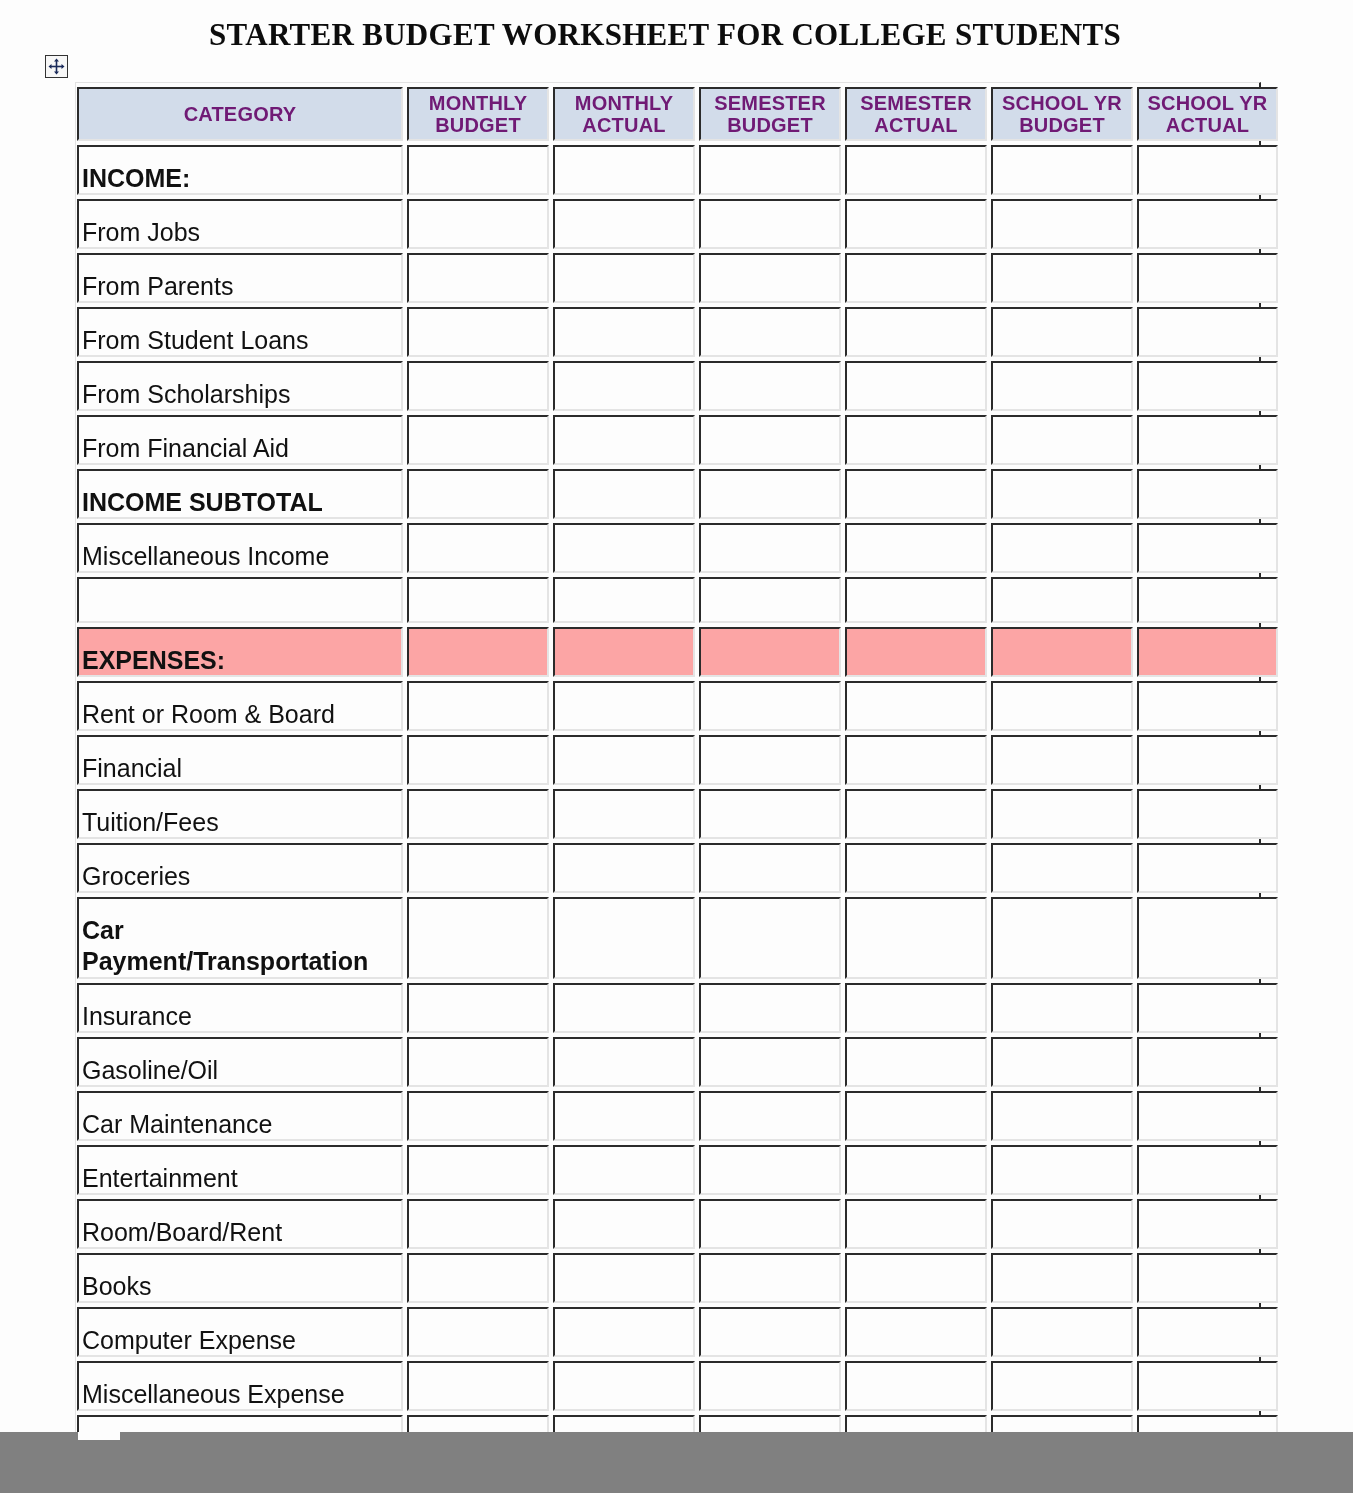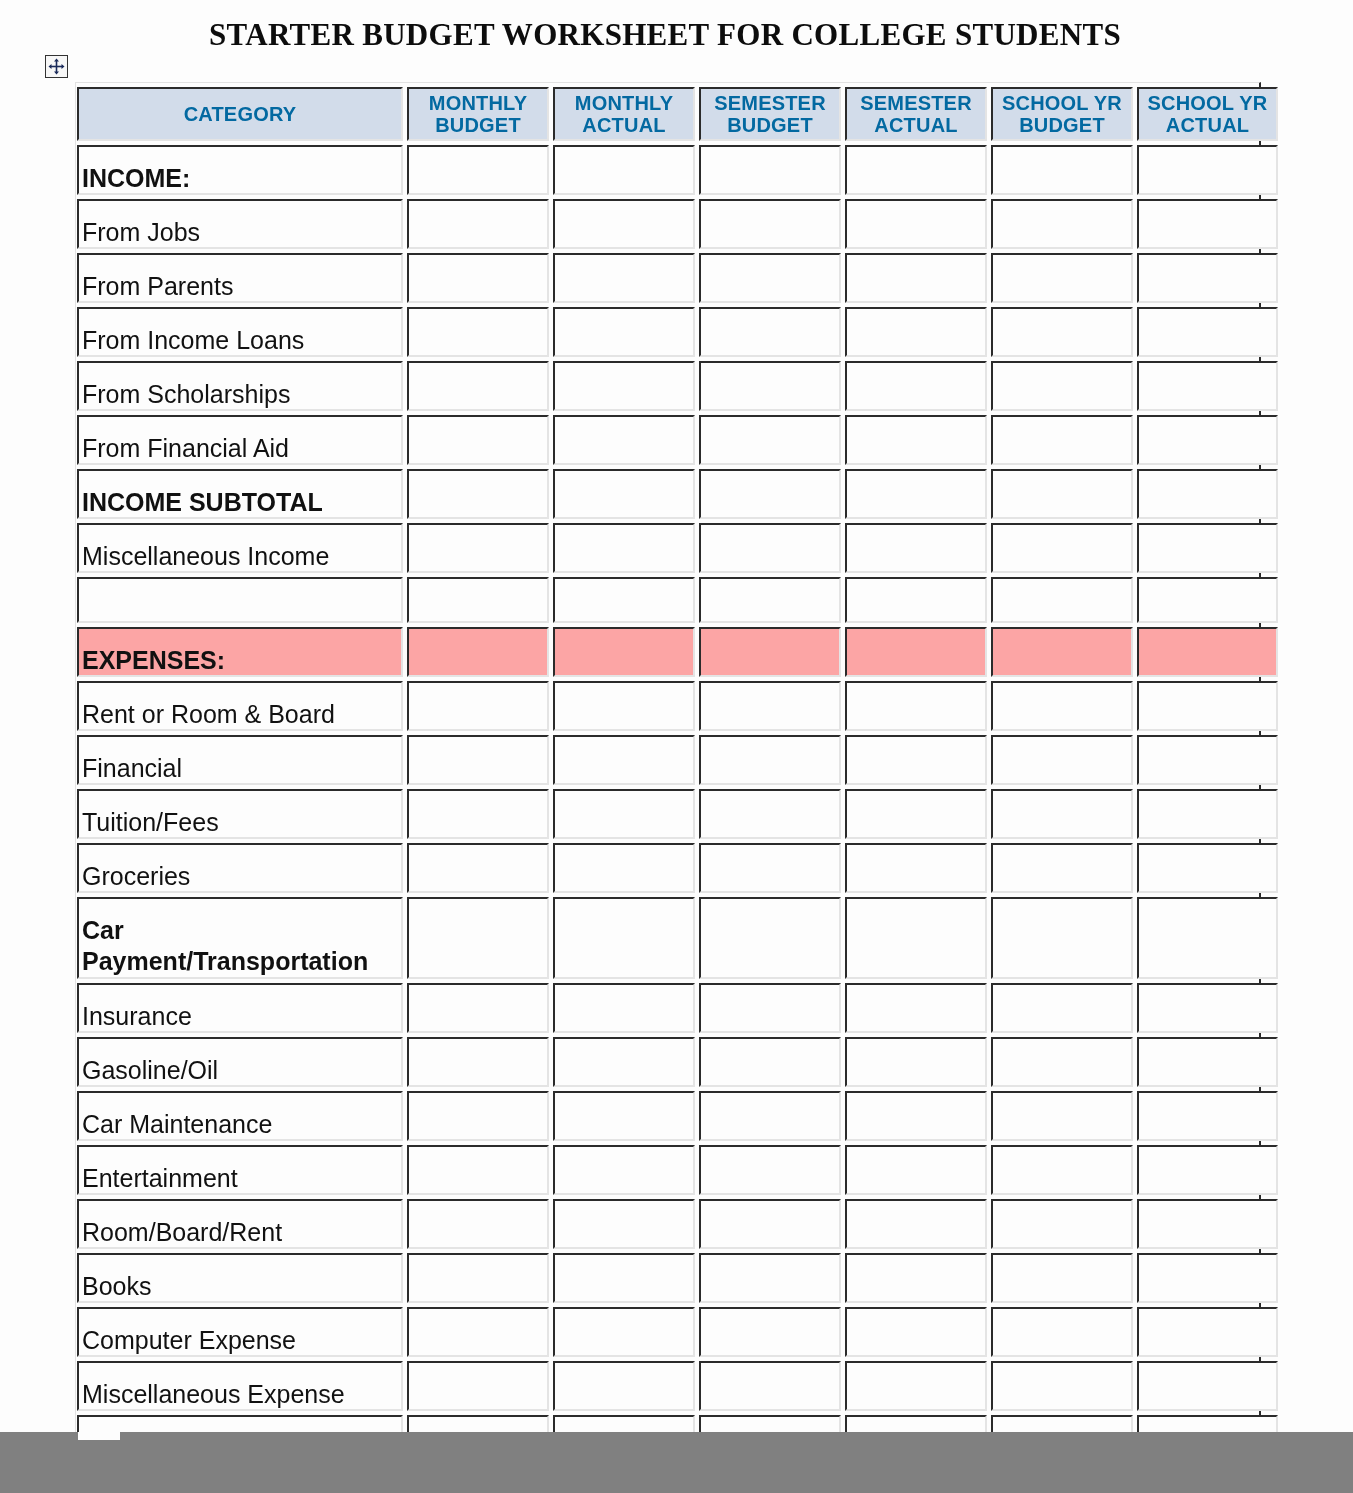--- a/index.html
+++ b/index.html
@@ -65,21 +65,21 @@
   col.c-cat { width: 326px; }
   col.c-val { width: 142px; }
   col.c-last { width: 141px; }
   tr.hdr th {
     background: #d2dcea;
     height: 54px;
     font-size: 20px;
     font-weight: bold;
     line-height: 22px;
     text-align: center;
-    color: #0369a1;
+    color: #701a75;
     padding: 0;
     letter-spacing: 0.2px;
   }
   tr.hdr th.cat-h { font-size: 20px; }
   tr.r td { height: 46px; }
   tr.r td.cat {
     font-size: 25px;
     line-height: 30px;
     white-space: nowrap;
     padding-top: 16px;
@@ -166,21 +166,21 @@
       <tr class="r">
         <td class="cat"><span>From Parents</span></td>
         <td></td>
         <td></td>
         <td></td>
         <td></td>
         <td></td>
         <td></td>
       </tr>
       <tr class="r">
-        <td class="cat"><span>From Income Loans</span></td>
+        <td class="cat"><span>From Student Loans</span></td>
         <td></td>
         <td></td>
         <td></td>
         <td></td>
         <td></td>
         <td></td>
       </tr>
       <tr class="r">
         <td class="cat"><span>From Scholarships</span></td>
         <td></td>

